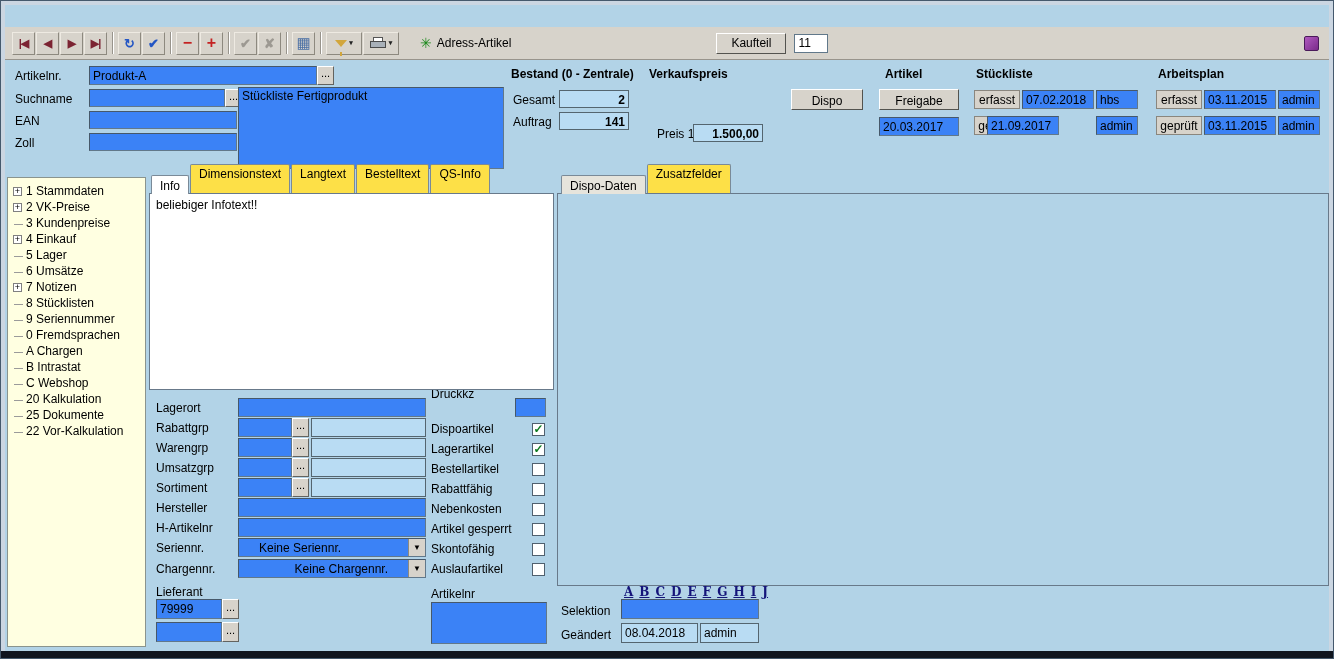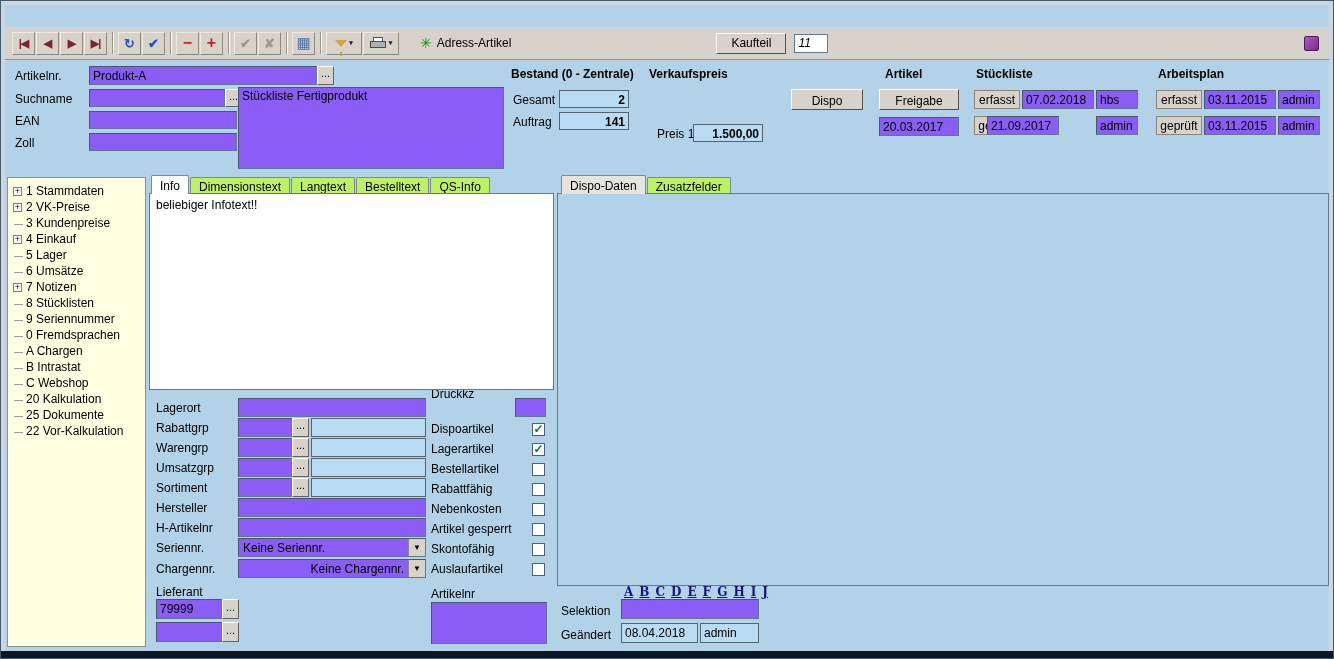--- a/index.html
+++ b/index.html
@@ -1,21 +1,21 @@
 <!DOCTYPE html>
 <html><head>
 <meta charset="utf-8">
 <style>
 *{box-sizing:border-box;margin:0;padding:0}
 body{background:#2b2b2b;font-family:"Liberation Sans",sans-serif}
 #app{position:relative;width:1334px;height:659px;font-family:"Liberation Sans",sans-serif;font-size:12px;color:#000;background:#b2d3e7;border:1px solid #45596d;box-shadow:inset 0 0 0 4px #cbd6e2;overflow:hidden}
 .lbl{position:absolute;white-space:nowrap}
 .hd{font-weight:bold}
 .sub{font-size:11px}
-.in{position:absolute;background:#8b5cf6;border:1px solid #61788a;border-top-color:#46586a;border-left-color:#46586a;padding:1px 3px;font:12px "Liberation Sans",sans-serif;color:#000}
+.in{position:absolute;background:#3b82f6;border:1px solid #61788a;border-top-color:#46586a;border-left-color:#46586a;padding:1px 3px;font:12px "Liberation Sans",sans-serif;color:#000}
 div.in{overflow:hidden;white-space:nowrap}
 .bluefield{position:absolute;background:#b9dcf3;border:1px solid #54656f;padding:2px 3px;overflow:hidden;white-space:nowrap}
 .num{font-weight:bold;text-align:right}
 .dots{position:absolute;width:17px;height:19px;background:#d7d3cb;border:1px solid;border-color:#fff #63635f #63635f #fff;text-align:center;line-height:13px;font-size:11px}
 .btn{position:absolute;background:#d7d3cb;border:1px solid;border-color:#fff #53534f #53534f #fff;font:12px "Liberation Sans",sans-serif;text-align:center;padding-top:3px}
 .statuslbl{position:absolute;background:#d7d3cb;border:1px solid #8a867e;text-align:center;padding-top:2px}
 .cb{position:absolute;width:13px;height:13px;background:#fff;border:1px solid #50606e;font-size:12px;line-height:11px;text-align:center;color:#0d7a1e;font-weight:bold}
 .titlebar{position:absolute;left:4px;top:4px;right:4px;height:22px;background:linear-gradient(to right,#0b2568,#3a6ea5 45%,#a8c9ec);display:flex;align-items:center;padding:0 3px;gap:2px}
 .winicon{width:15px;height:13px;background:linear-gradient(#fdfdf5,#e8e2c8);border:1px solid #5a5a5a;box-shadow:1px 1px 0 rgba(0,0,0,.4)}
 .title-text{color:#fff;font-weight:bold;margin-left:4px;flex:1}
@@ -42,27 +42,27 @@
 .push{background:#d7d3cb;border:1px solid;border-color:#fff #53534f #53534f #fff;font:12px "Liberation Sans",sans-serif}
 .cin{background:#fff;border:1px solid #61788a;font:12px "Liberation Sans",sans-serif;padding:0 3px}
 .purple-icon{width:15px;height:15px;margin-left:auto;margin-right:10px;background:linear-gradient(135deg,#b05ac0,#7a2a8a);border:1px solid #4a1a5a;border-radius:2px}
 .header{position:absolute;left:4px;top:60px;width:1326px;height:114px}
 .sidebar{position:absolute;left:6px;top:176px;width:139px;height:470px;background:#ffffe1;border:1px solid #8a948e;padding-top:5px}
 .tree-item{display:flex;align-items:center;height:16px;padding-left:5px}
 .tree-box{position:relative;width:9px;height:9px;border:1px solid #808080;background:#fff;font-size:9px;line-height:7px;text-align:center;margin-right:4px;flex:none}
 .tree-box:empty{border-color:transparent;background:transparent}
 .tree-box:empty::after{content:"";position:absolute;left:0;top:4px;width:9px;height:1px;background:#9a9a9a}
 .tabs{position:absolute;display:flex;align-items:flex-end;height:19px}
-.tab{height:17px;padding:2px 8px 0;background:#bef264;border:1px solid #7a8a98;border-bottom:none;margin-right:1px;border-radius:2px 2px 0 0}
+.tab{height:30px;padding:2px 8px 0;background:#fde047;border:1px solid #7a8a98;border-bottom:none;margin-right:1px;border-radius:2px 2px 0 0}
 .tab.active{height:19px;padding-top:3px;background:#fff;position:relative;z-index:3}
 .tab.active2{height:19px;padding-top:3px;background:#e6e4dc;position:relative;z-index:3}
 .white-panel{position:absolute;border:1px solid #68798a;background:#fff;padding:4px 6px;z-index:1}
 .panelbox{position:absolute;border:1px solid #68798a;background:#b2d3e7;z-index:1}
 .combo{display:flex;align-items:stretch;justify-content:space-between;padding:0}
-.combo .val{padding:2px 4px;white-space:nowrap}
+.combo .val{padding:2px 20px;white-space:nowrap}
 .combo .dd{width:17px;background:#d7d3cb;border-left:1px solid #8d897f;display:flex;align-items:center;justify-content:center;font-size:8px}
 .letterrow{position:absolute;left:623px;top:584px;display:flex;gap:6px}
 .letter{font-family:"DejaVu Serif",serif;font-weight:bold;font-size:12px;color:#14147a;text-decoration:underline}
 .bottom-dark{position:absolute;left:0;right:0;bottom:0;height:7px;background:#10151f}
 </style>
 </head>
 <body>
 
 <div id="app">
 
@@ -91,21 +91,21 @@
     <span class="tbtn wide">
         <span class="printer">
           <span class="pr-paper"></span>
           <span class="pr-body"></span>
         </span>
         <span class="ddm">▾</span>
       </span>
     <span class="adr-icon">✳</span>
     <span class="adr-label">Adress-Artikel</span>
     <button class="push" style="margin-left:205px;width:70px;height:21px;">Kaufteil</button>
-    <input class="cin" style="width: 34px; height: 19px; margin-left: 8px; font-style: italic;" value="11">
+    <input class="cin" style="width: 34px; height: 19px; margin-left: 8px;" value="11">
     <span class="purple-icon"></span>
   </div>
 
   <div class="header">
     <span class="lbl" style="left:10px;top:8px;">Artikelnr.</span>
     <input class="in" style="left: 84px; top: 5px; width: 228px; height: 19px;" value="Produkt-A">
     <span class="dots" style="left:312px;top:5px;">...</span>
     <span class="lbl" style="left:10px;top:31px;">Suchname</span>
     <input class="in" style="left: 84px; top: 28px; width: 136px; height: 18px;" value="">
     <span class="dots" style="left:220px;top:28px;height:18px;">...</span>

